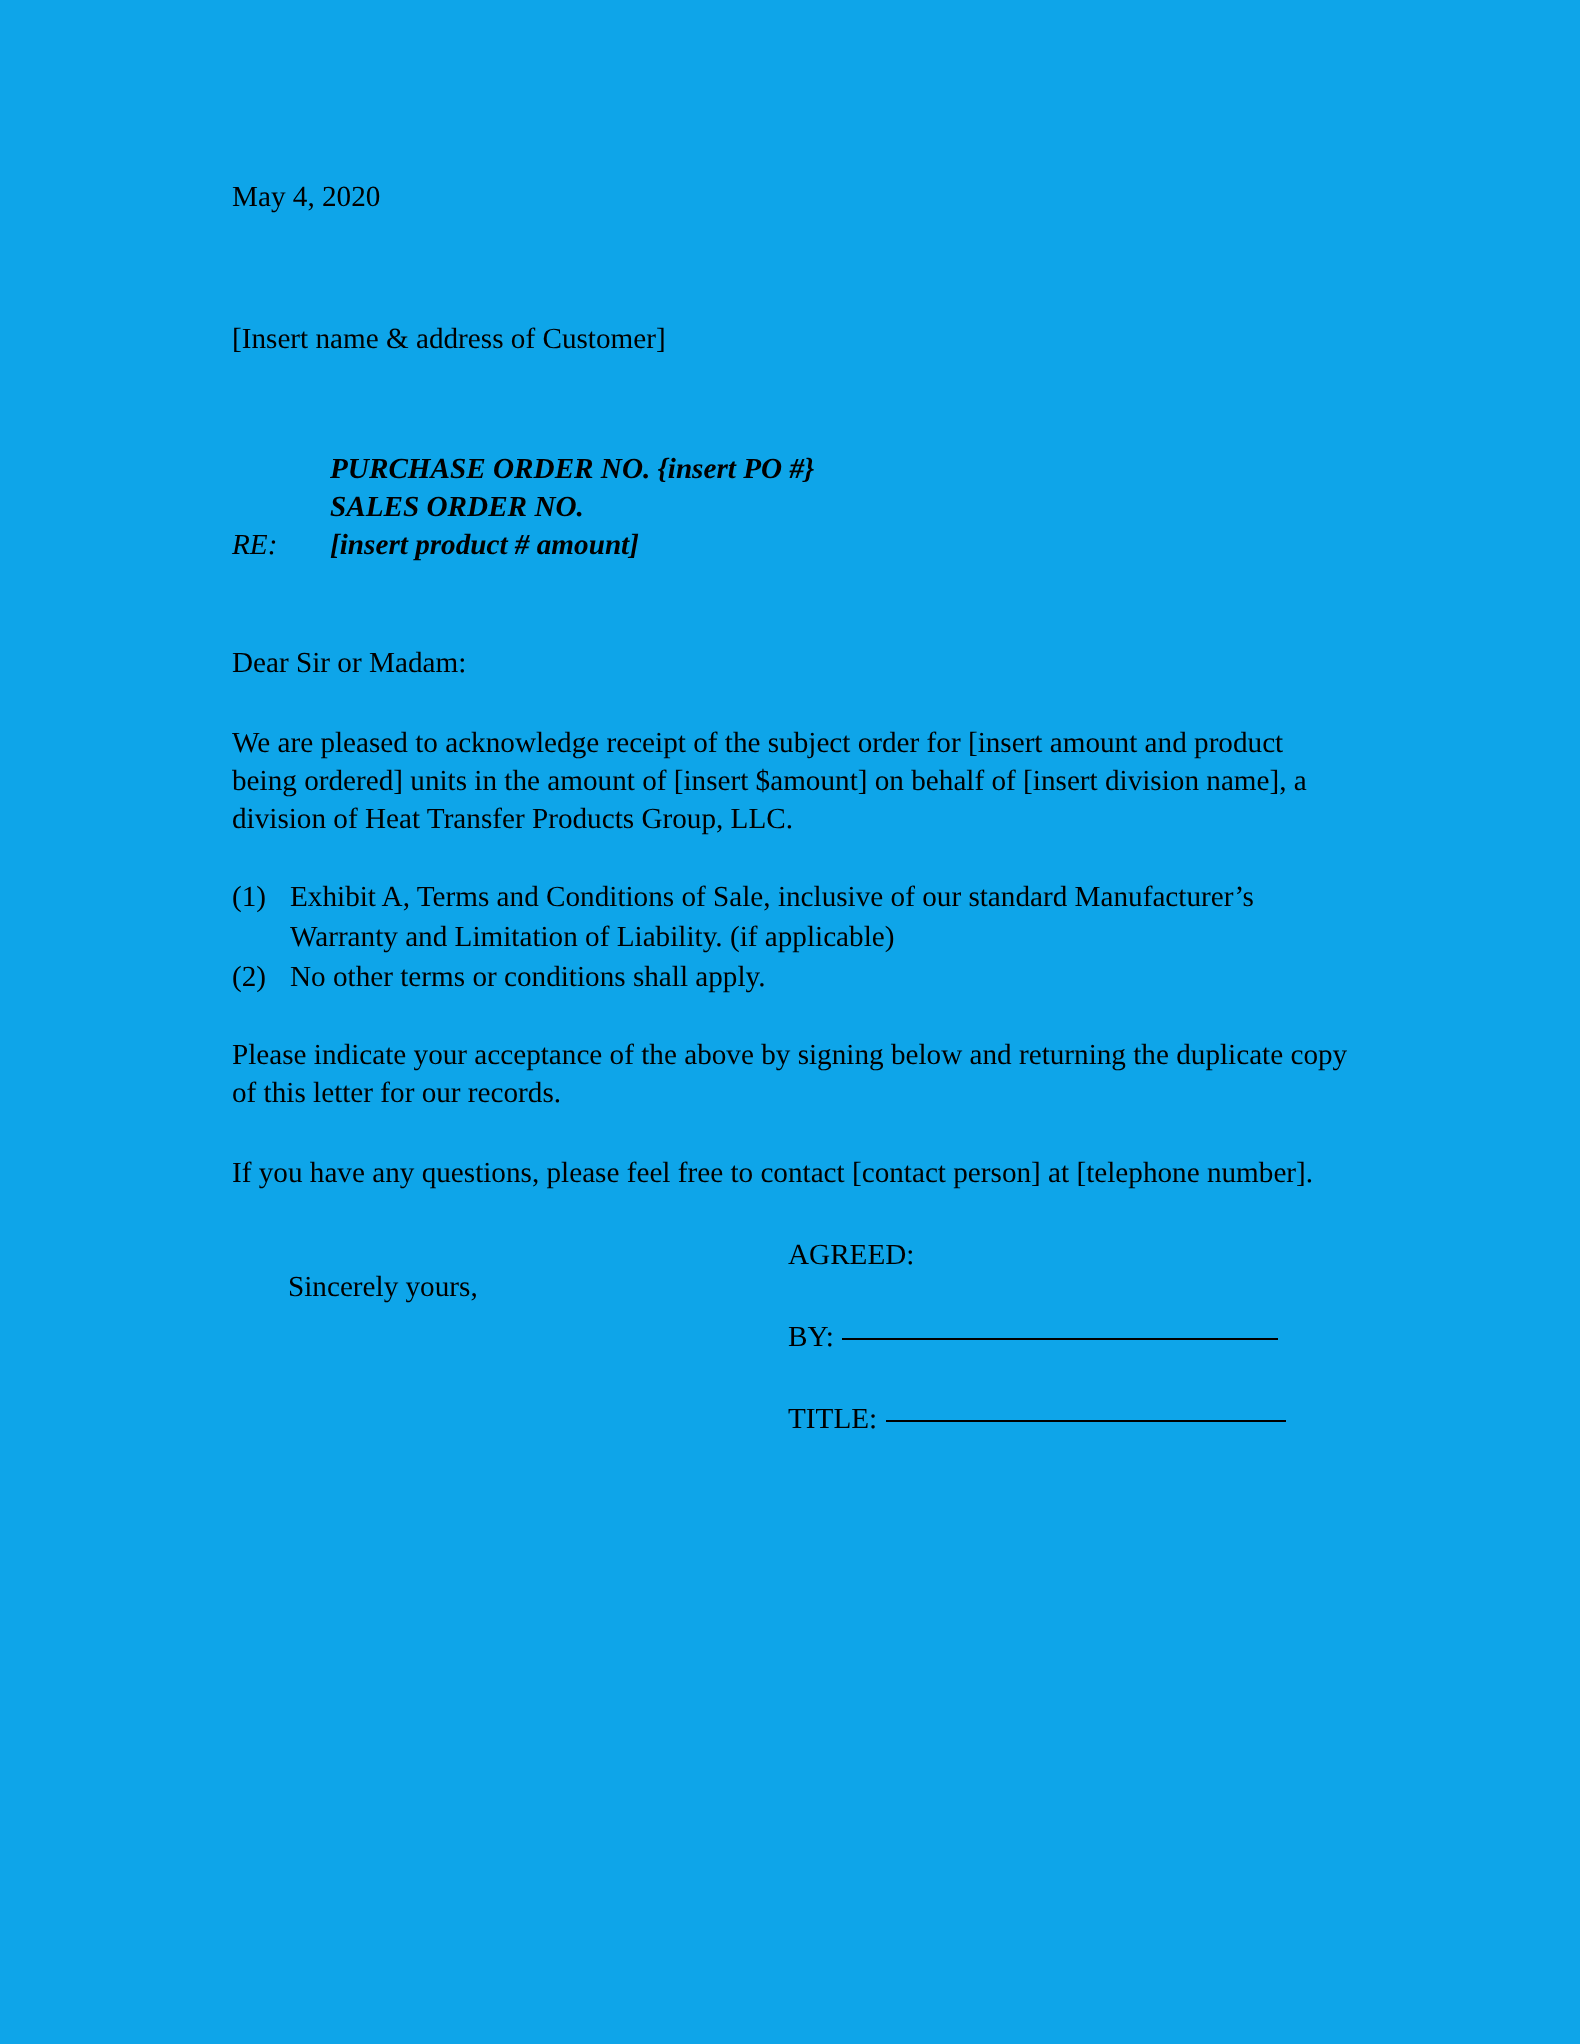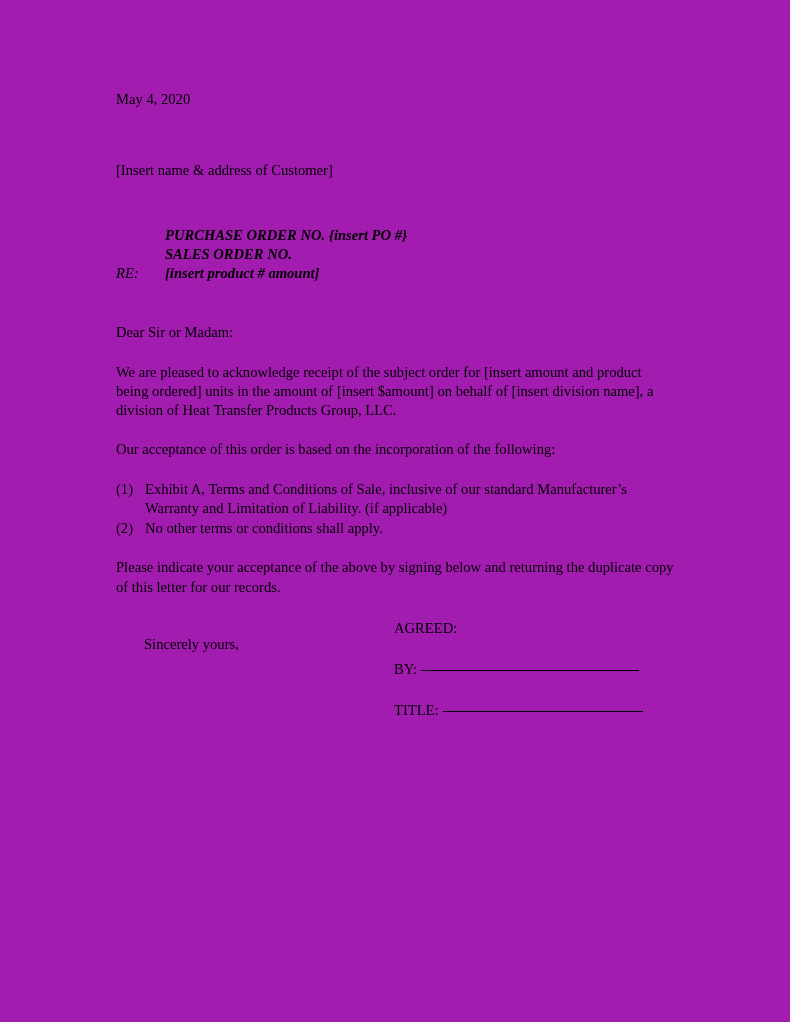--- a/index.html
+++ b/index.html
@@ -14,21 +14,21 @@
     color: #000000;
     position: relative;
     overflow: hidden;
   }
   .page {
     position: absolute;
     top: 0;
     left: 0;
     width: 790px;
     height: 1022px;
-    background: #a21caf;
+    background: #0ea5e9;
   }
   .content {
     position: absolute;
     left: 116px;
     top: 90px;
     width: 558px;
     font-size: 14.6px;
     line-height: 1.32;
   }
   .date {
@@ -130,34 +130,34 @@
       <div class="re-lines">
         <div>PURCHASE ORDER NO. {insert PO #}</div>
         <div>SALES ORDER NO.</div>
         <div>[insert product # amount]</div>
       </div>
     </div>
 
     <div class="salutation">Dear Sir or Madam:</div>
 
     <p class="para">We are pleased to acknowledge receipt of the subject order for [insert amount and product being ordered] units in the amount of [insert $amount] on behalf of [insert division name], a division of Heat Transfer Products Group, LLC.</p>
-    <p class="para">Our acceptance of this order is based on the incorporation of the following:</p>
 
     <div class="numbered">
       <div class="num-item">
         <div class="num-marker">(1)</div>
         <div class="num-text">Exhibit A, Terms and Conditions of Sale, inclusive of our standard Manufacturer’s Warranty and Limitation of Liability.  (if applicable)</div>
       </div>
       <div class="num-item">
         <div class="num-marker">(2)</div>
         <div class="num-text">No other terms or conditions shall apply.</div>
       </div>
     </div>
 
     <p class="para">Please indicate your acceptance of the above by signing below and returning the duplicate copy of this letter for our records.</p>
+    <p class="para">If you have any questions, please feel free to contact [contact person] at [telephone number].</p>
 
     <div class="signature-block">
       <div class="sincerely">Sincerely yours,</div>
       <div class="agreed-col">
         <div class="agreed-title">AGREED:</div>
         <div class="sig-line">
           <span>BY:</span><span class="rule rule-by"></span>
         </div>
         <div class="sig-line">
           <span>TITLE:</span><span class="rule rule-title"></span>

